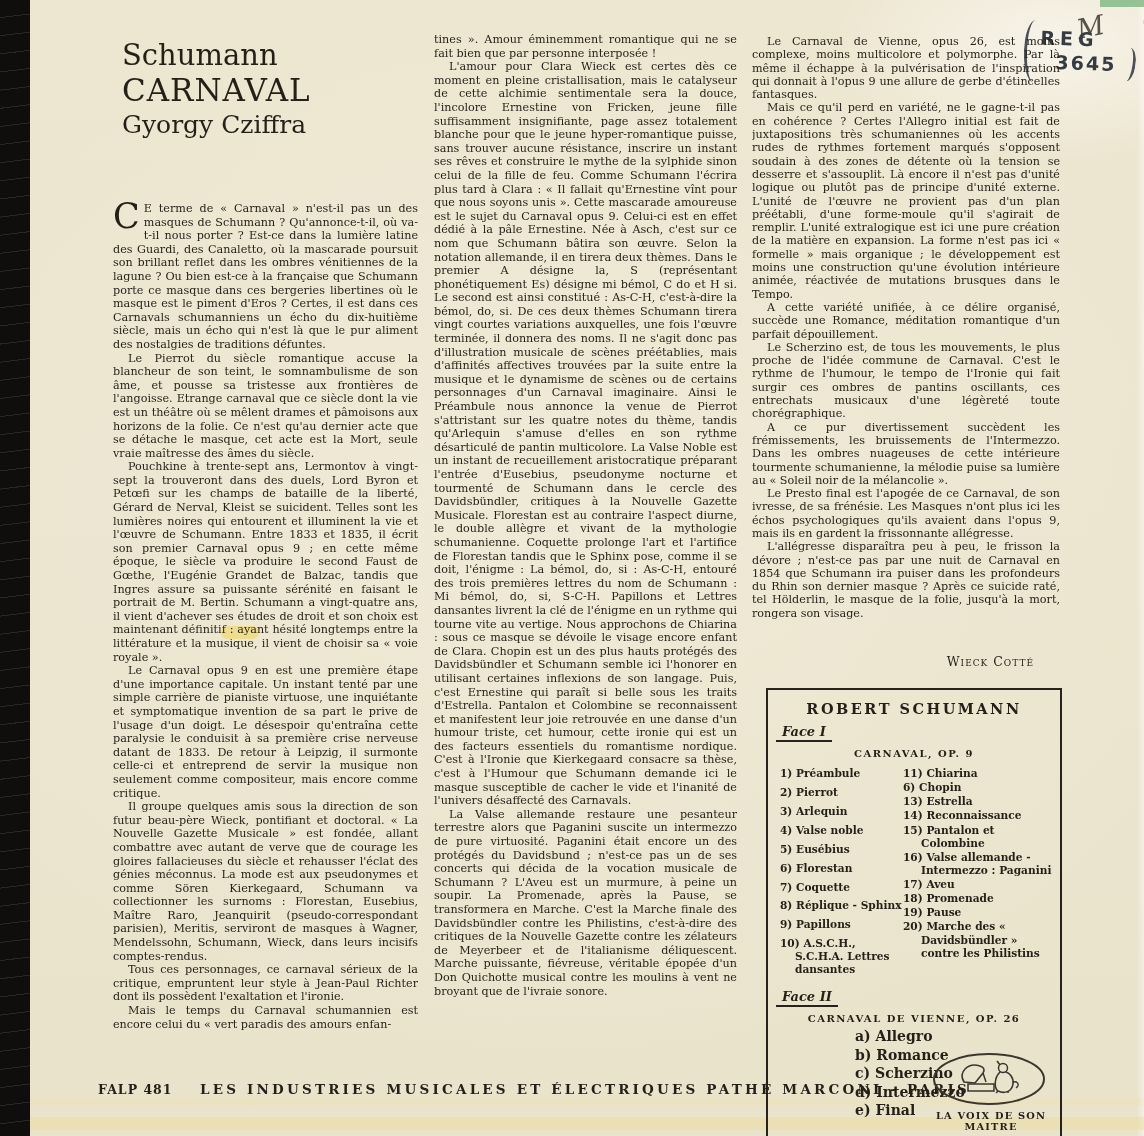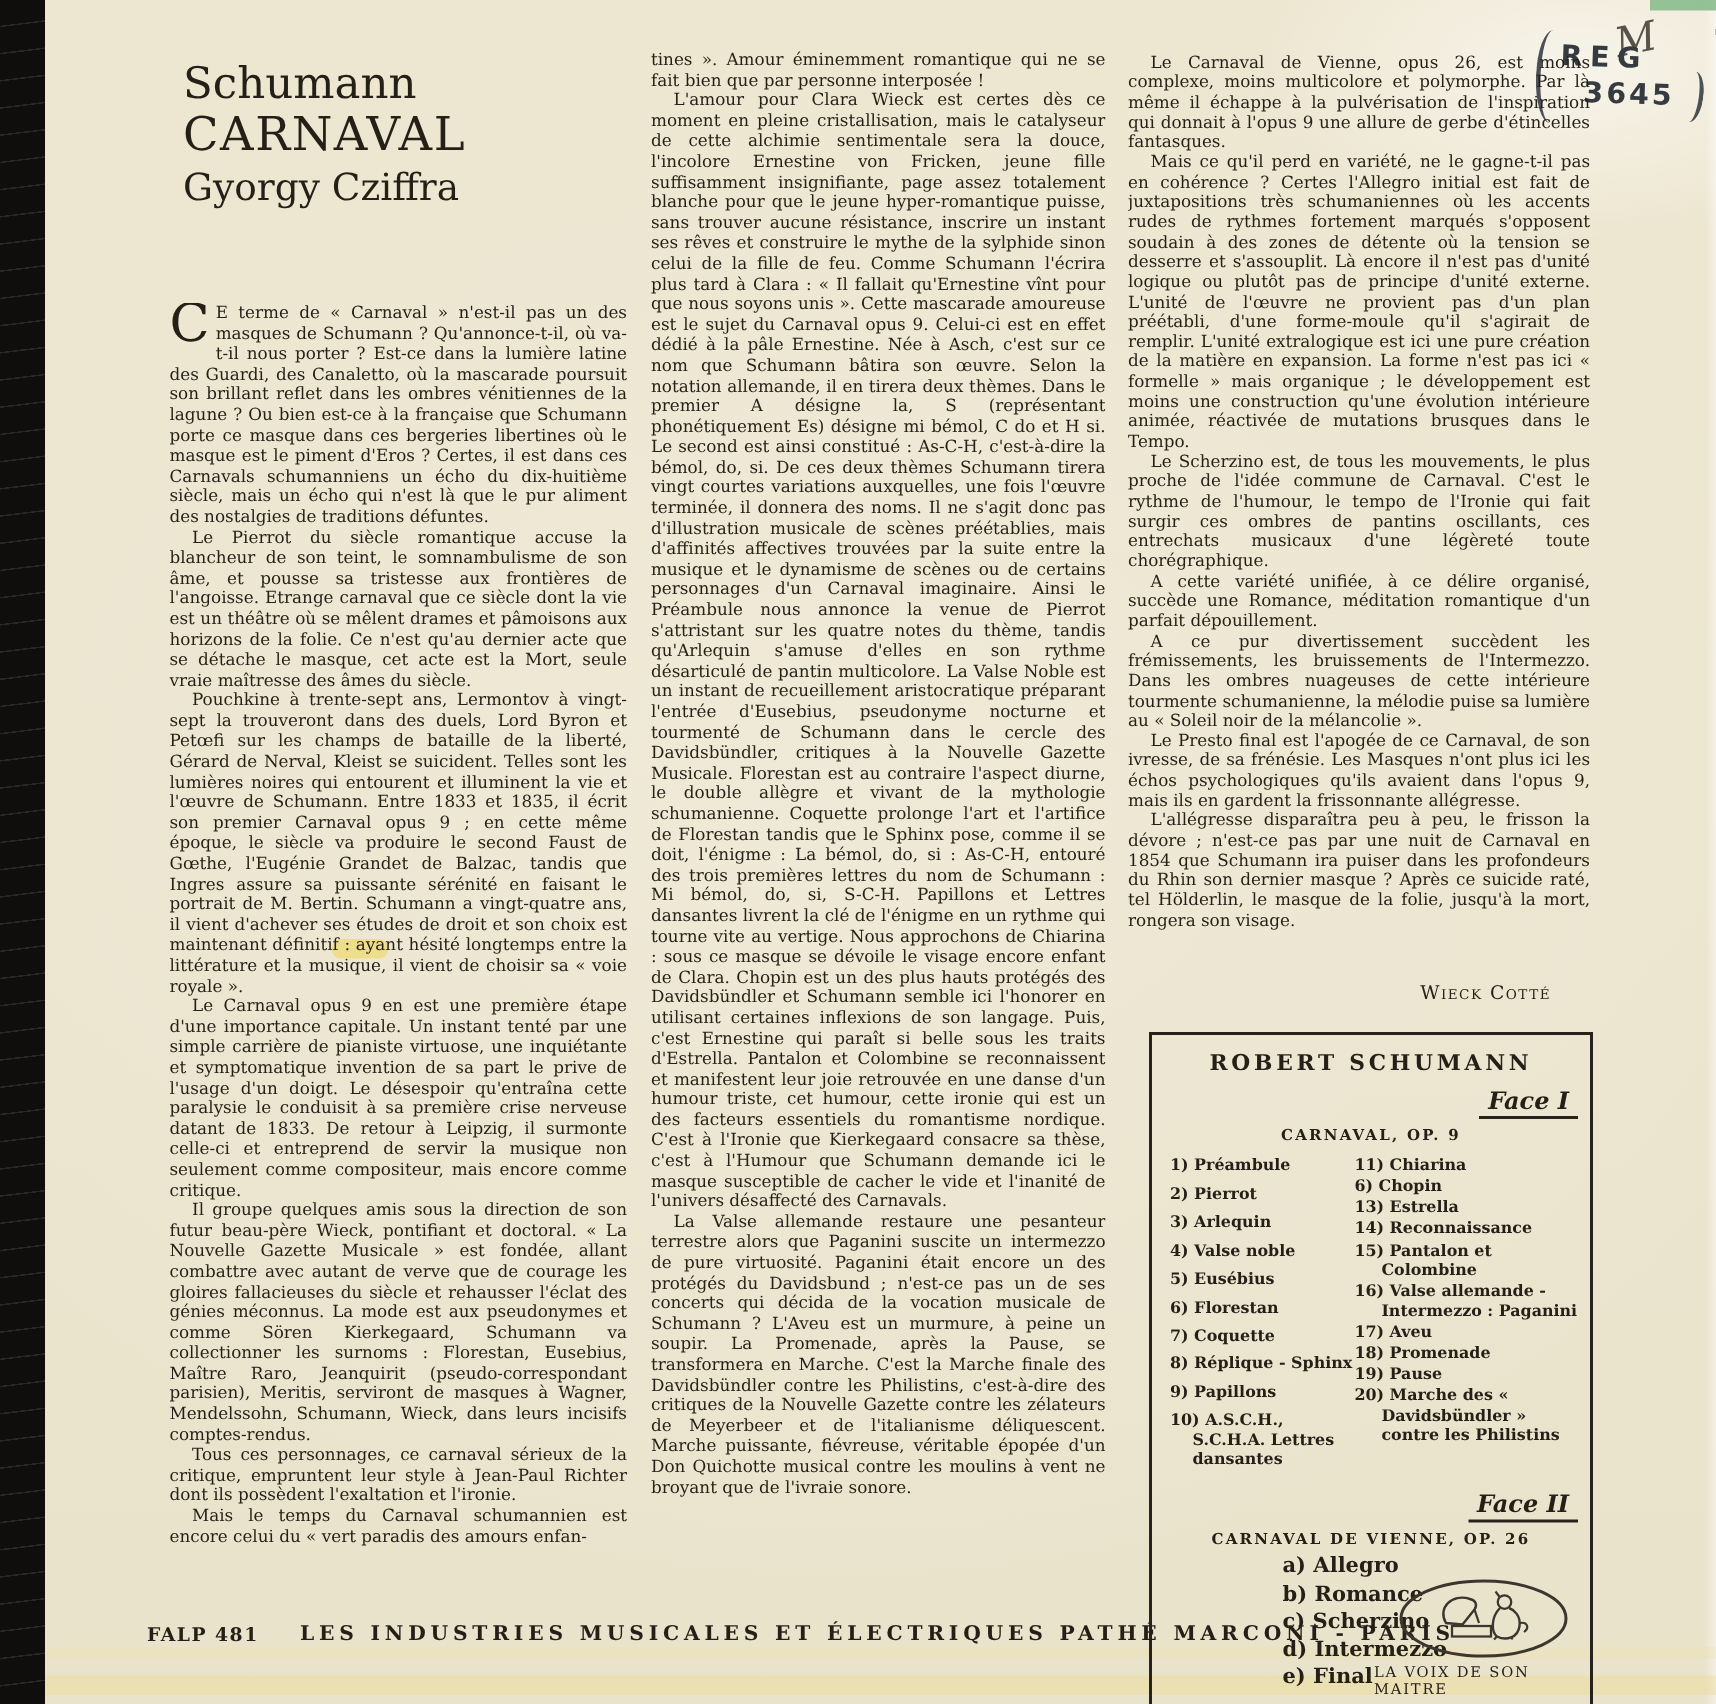--- a/index.html
+++ b/index.html
@@ -51,39 +51,39 @@
   #col1 p:first-child{text-indent:0;}
   #col1 p:first-child::first-letter{float:left;font-size:35px;line-height:27px;padding:1px 4px 0 0;}
   #col2 p:first-child{text-indent:0;}
   .byline{position:absolute;left:752px;top:654px;width:282px;text-align:right;
     font-variant:small-caps;letter-spacing:1px;font-size:12.5px;}
 
   
   .tbox{position:absolute;left:766px;top:688px;width:296px;height:450px;border:2.5px solid #27231c;
     box-sizing:border-box;padding:10px 8px 6px;}
   .tb-composer{text-align:center;font-size:14.5px;font-weight:bold;letter-spacing:2.5px;}
-  .tb-face{text-align:right;font-style:italic;font-weight:bold;font-size:16px;margin-top:7px;}
+  .tb-face{text-align:left;font-style:italic;font-weight:bold;font-size:13px;margin-top:7px;}
   .tb-face span{border-bottom:2px solid #27231c;padding:0 6px 1px;}
   .tb-sub{text-align:center;font-size:10px;font-weight:bold;letter-spacing:1.5px;margin-top:9px;}
   .tracks{display:flex;margin-top:8px;font-size:10.6px;font-weight:bold;}
   .tleft{width:46%;padding-left:4px;box-sizing:border-box;}
   .tright{width:54%;box-sizing:border-box;}
   .tleft p{margin:0 0 6px;text-indent:-15px;padding-left:15px;line-height:1.22;}
   .tright p{margin:0 0 1px;text-indent:-18px;padding-left:18px;line-height:1.24;}
   .tb-face2items{width:118px;margin:4px auto 16px;font-size:14px;font-weight:bold;}
   .tb-face2items p{margin:0 0 1px;line-height:1.25;}
   .tb-performer{text-align:center;font-size:14.5px;font-weight:bold;letter-spacing:2px;margin-top:8px;}
 
   
   .catalog{position:absolute;left:98px;top:1082px;font-weight:bold;font-size:12.5px;letter-spacing:1px;}
   .publisher{position:absolute;left:200px;top:1081px;width:760px;text-align:center;
     font-weight:bold;font-size:13.5px;letter-spacing:3.2px;white-space:nowrap;}
   .hmv{position:absolute;left:930px;top:1052px;width:118px;height:54px;}
-  .hmv-caption{position:absolute;left:916px;top:1110px;width:150px;text-align:left;
-    font-weight:normal;font-size:9.8px;letter-spacing:1.2px;}
+  .hmv-caption{position:absolute;left:916px;top:1110px;width:150px;text-align:center;
+    font-weight:bold;font-size:9.8px;letter-spacing:1.2px;}
 </style>
 </head>
 <body>
 
 <div class="page">
 
   <div class="spine"></div>
   <div class="edge-right"></div>
   <div class="green-mark"></div>
   <div class="hl-yellow"></div>
@@ -114,22 +114,22 @@
       <p>Mais le temps du Carnaval schumannien est encore celui du « vert paradis des amours enfan-</p>
     </div>
   <div class="col" id="col2">
       <p>tines ». Amour éminemment romantique qui ne se fait bien que par personne interposée !</p>
       <p>L'amour pour Clara Wieck est certes dès ce moment en pleine cristallisation, mais le catalyseur de cette alchimie sentimentale sera la douce, l'incolore Ernestine von Fricken, jeune fille suffisamment insignifiante, page assez totalement blanche pour que le jeune hyper-romantique puisse, sans trouver aucune résistance, inscrire un instant ses rêves et construire le mythe de la sylphide sinon celui de la fille de feu. Comme Schumann l'écrira plus tard à Clara : « Il fallait qu'Ernestine vînt pour que nous soyons unis ». Cette mascarade amoureuse est le sujet du Carnaval opus 9. Celui-ci est en effet dédié à la pâle Ernestine. Née à Asch, c'est sur ce nom que Schumann bâtira son œuvre. Selon la notation allemande, il en tirera deux thèmes. Dans le premier A désigne la, S (représentant phonétiquement Es) désigne mi bémol, C do et H si. Le second est ainsi constitué : As-C-H, c'est-à-dire la bémol, do, si. De ces deux thèmes Schumann tirera vingt courtes variations auxquelles, une fois l'œuvre terminée, il donnera des noms. Il ne s'agit donc pas d'illustration musicale de scènes préétablies, mais d'affinités affectives trouvées par la suite entre la musique et le dynamisme de scènes ou de certains personnages d'un Carnaval imaginaire. Ainsi le Préambule nous annonce la venue de Pierrot s'attristant sur les quatre notes du thème, tandis qu'Arlequin s'amuse d'elles en son rythme désarticulé de pantin multicolore. La Valse Noble est un instant de recueillement aristocratique préparant l'entrée d'Eusebius, pseudonyme nocturne et tourmenté de Schumann dans le cercle des Davidsbündler, critiques à la Nouvelle Gazette Musicale. Florestan est au contraire l'aspect diurne, le double allègre et vivant de la mythologie schumanienne. Coquette prolonge l'art et l'artifice de Florestan tandis que le Sphinx pose, comme il se doit, l'énigme : La bémol, do, si : As-C-H, entouré des trois premières lettres du nom de Schumann : Mi bémol, do, si, S-C-H. Papillons et Lettres dansantes livrent la clé de l'énigme en un rythme qui tourne vite au vertige. Nous approchons de Chiarina : sous ce masque se dévoile le visage encore enfant de Clara. Chopin est un des plus hauts protégés des Davidsbündler et Schumann semble ici l'honorer en utilisant certaines inflexions de son langage. Puis, c'est Ernestine qui paraît si belle sous les traits d'Estrella. Pantalon et Colombine se reconnaissent et manifestent leur joie retrouvée en une danse d'un humour triste, cet humour, cette ironie qui est un des facteurs essentiels du romantisme nordique. C'est à l'Ironie que Kierkegaard consacre sa thèse, c'est à l'Humour que Schumann demande ici le masque susceptible de cacher le vide et l'inanité de l'univers désaffecté des Carnavals.</p>
       <p>La Valse allemande restaure une pesanteur terrestre alors que Paganini suscite un intermezzo de pure virtuosité. Paganini était encore un des protégés du Davidsbund ; n'est-ce pas un de ses concerts qui décida de la vocation musicale de Schumann ? L'Aveu est un murmure, à peine un soupir. La Promenade, après la Pause, se transformera en Marche. C'est la Marche finale des Davidsbündler contre les Philistins, c'est-à-dire des critiques de la Nouvelle Gazette contre les zélateurs de Meyerbeer et de l'italianisme déliquescent. Marche puissante, fiévreuse, véritable épopée d'un Don Quichotte musical contre les moulins à vent ne broyant que de l'ivraie sonore.</p>
     </div>
   <div class="col" id="col3">
       <p>Le Carnaval de Vienne, opus 26, est moins complexe, moins multicolore et polymorphe. Par là même il échappe à la pulvérisation de l'inspiration qui donnait à l'opus 9 une allure de gerbe d'étincelles fantasques.</p>
       <p>Mais ce qu'il perd en variété, ne le gagne-t-il pas en cohérence ? Certes l'Allegro initial est fait de juxtapositions très schumaniennes où les accents rudes de rythmes fortement marqués s'opposent soudain à des zones de détente où la tension se desserre et s'assouplit. Là encore il n'est pas d'unité logique ou plutôt pas de principe d'unité externe. L'unité de l'œuvre ne provient pas d'un plan préétabli, d'une forme-moule qu'il s'agirait de remplir. L'unité extralogique est ici une pure création de la matière en expansion. La forme n'est pas ici « formelle » mais organique ; le développement est moins une construction qu'une évolution intérieure animée, réactivée de mutations brusques dans le Tempo.</p>
+      <p>A cette variété unifiée, à ce délire organisé, succède une Romance, méditation romantique d'un parfait dépouillement.</p>
       <p>Le Scherzino est, de tous les mouvements, le plus proche de l'idée commune de Carnaval. C'est le rythme de l'humour, le tempo de l'Ironie qui fait surgir ces ombres de pantins oscillants, ces entrechats musicaux d'une légèreté toute chorégraphique.</p>
-      <p>A cette variété unifiée, à ce délire organisé, succède une Romance, méditation romantique d'un parfait dépouillement.</p>
       <p>A ce pur divertissement succèdent les frémissements, les bruissements de l'Intermezzo. Dans les ombres nuageuses de cette intérieure tourmente schumanienne, la mélodie puise sa lumière au « Soleil noir de la mélancolie ».</p>
       <p>Le Presto final est l'apogée de ce Carnaval, de son ivresse, de sa frénésie. Les Masques n'ont plus ici les échos psychologiques qu'ils avaient dans l'opus 9, mais ils en gardent la frissonnante allégresse.</p>
       <p>L'allégresse disparaîtra peu à peu, le frisson la dévore ; n'est-ce pas par une nuit de Carnaval en 1854 que Schumann ira puiser dans les profondeurs du Rhin son dernier masque ? Après ce suicide raté, tel Hölderlin, le masque de la folie, jusqu'à la mort, rongera son visage.</p>
     </div>
   <div class="byline">Wieck Cotté</div>
 
   <div class="tbox">
     <div class="tb-composer">ROBERT SCHUMANN</div>
     <div class="tb-face"><span>Face I</span></div>
     <div class="tb-sub">CARNAVAL, OP. 9</div>

